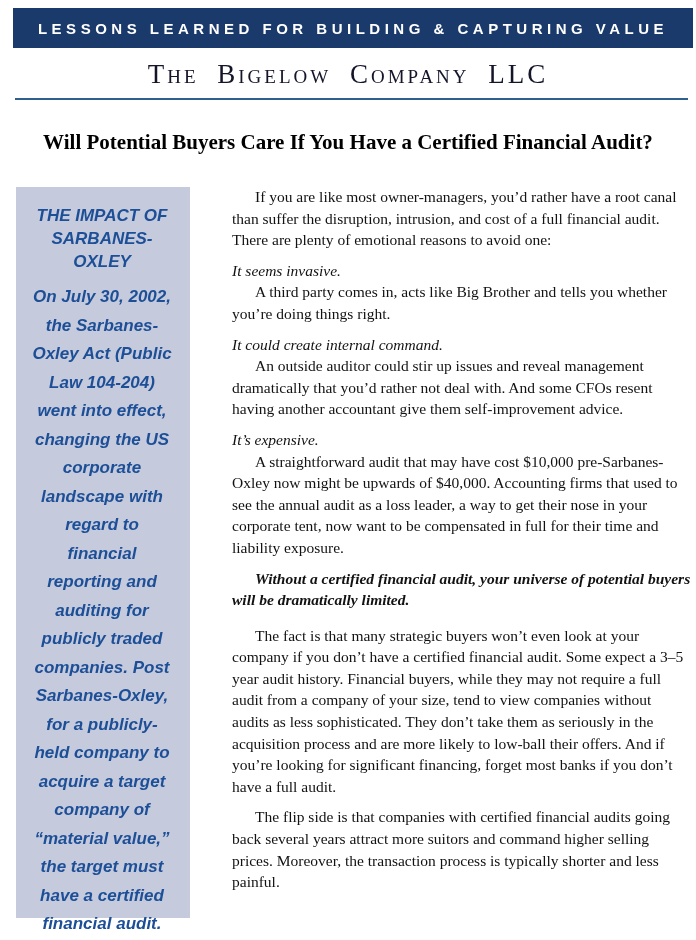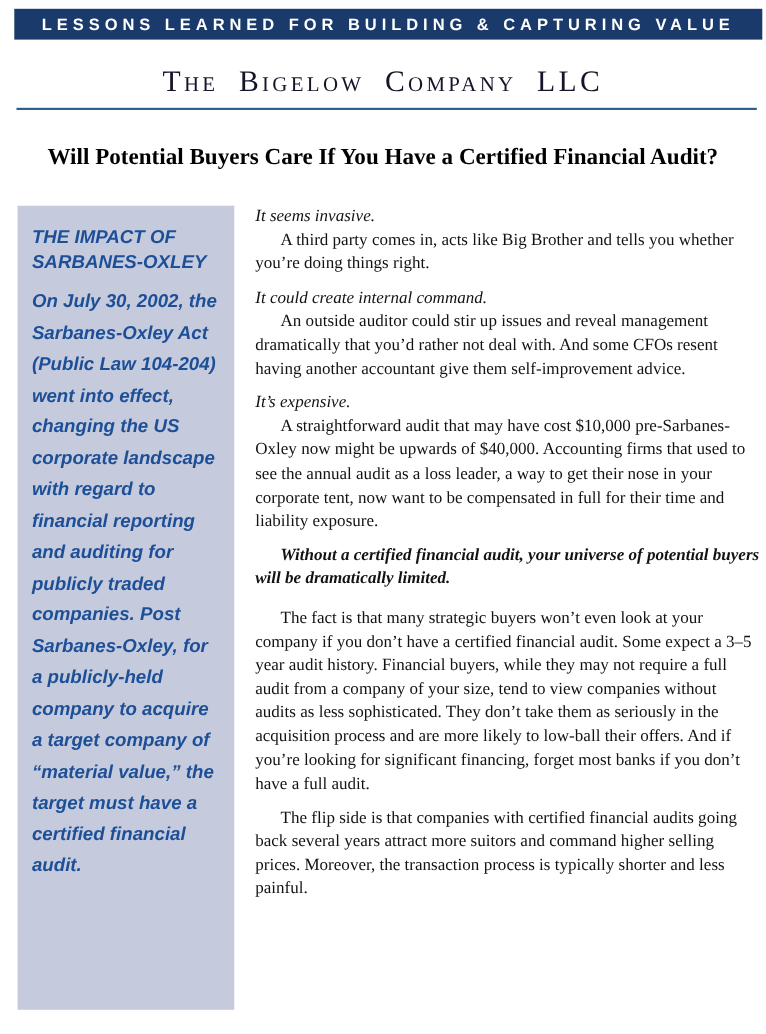--- a/index.html
+++ b/index.html
@@ -20,21 +20,21 @@
     background: #ffffff;
     font-family: "Liberation Serif", serif;
     overflow: hidden;
     margin: 0 auto;
   }
   .banner {
     position: absolute;
     left: 13px;
     top: 8px;
     width: 680px;
-    height: 28px;
+    height: 40px;
     background: var(--banner-bg);
     display: flex;
     align-items: center;
     justify-content: center;
   }
   .banner-title {
     color: var(--banner-text);
     font-family: "Liberation Sans", sans-serif;
     font-weight: bold;
     font-size: 15px;
@@ -70,29 +70,29 @@
     text-align: center;
     font-weight: bold;
     font-size: 21px;
     color: #000000;
     line-height: 26px;
   }
   .sidebar {
     position: absolute;
     left: 16px;
     top: 187px;
-    width: 197px;
+    width: 174px;
     height: 731px;
     background: var(--sidebar-bg);
     padding: 17px 15px 0 13px;
     font-family: "Liberation Sans", sans-serif;
     font-style: italic;
     font-weight: bold;
     color: var(--sidebar-text);
-    text-align: left;
+    text-align: center;
   }
   .sidebar-heading {
     font-size: 17px;
     line-height: 23px;
     margin-bottom: 10px;
   }
   .sidebar-text {
     font-size: 17px;
     line-height: 28.5px;
   }
@@ -132,20 +132,21 @@
   <div class="divider-rule"></div>
 
   <h1 class="article-title">Will Potential Buyers Care If You Have a Certified Financial Audit?</h1>
 
   <aside class="sidebar">
     <p class="sidebar-heading">THE IMPACT OF SARBANES-OXLEY</p>
     <p class="sidebar-text">On July 30, 2002, the Sarbanes-Oxley Act (Public Law 104-204) went into effect, changing the US corporate landscape with regard to financial reporting and auditing for publicly traded companies. Post Sarbanes-Oxley, for a publicly-held company to acquire a target company of “material value,” the target must have a certified financial audit.</p>
   </aside>
 
   <main class="article-body">
+    <p class="para indent">If you are like most owner-managers, you’d rather have a root canal than suffer the disruption, intrusion, and cost of a full financial audit. There are plenty of emotional reasons to avoid one:</p>
     <p class="para lead-in">It seems invasive.</p>
     <p class="para indent">A third party comes in, acts like Big Brother and tells you whether you’re doing things right.</p>
     <p class="para lead-in">It could create internal command.</p>
     <p class="para indent">An outside auditor could stir up issues and reveal management dramatically that you’d rather not deal with. And some CFOs resent having another accountant give them self-improvement advice.</p>
     <p class="para lead-in">It’s expensive.</p>
     <p class="para indent">A straightforward audit that may have cost $10,000 pre-Sarbanes-Oxley now might be upwards of $40,000. Accounting firms that used to see the annual audit as a loss leader, a way to get their nose in your corporate tent, now want to be compensated in full for their time and liability exposure.</p>
     <p class="para callout">Without a certified financial audit, your universe of potential buyers will be dramatically limited.</p>
     <p class="para indent">The fact is that many strategic buyers won’t even look at your company if you don’t have a certified financial audit. Some expect a 3–5 year audit history. Financial buyers, while they may not require a full audit from a company of your size, tend to view companies without audits as less sophisticated. They don’t take them as seriously in the acquisition process and are more likely to low-ball their offers. And if you’re looking for significant financing, forget most banks if you don’t have a full audit.</p>
     <p class="para indent">The flip side is that companies with certified financial audits going back several years attract more suitors and command higher selling prices. Moreover, the transaction process is typically shorter and less painful.</p>
   </main>

